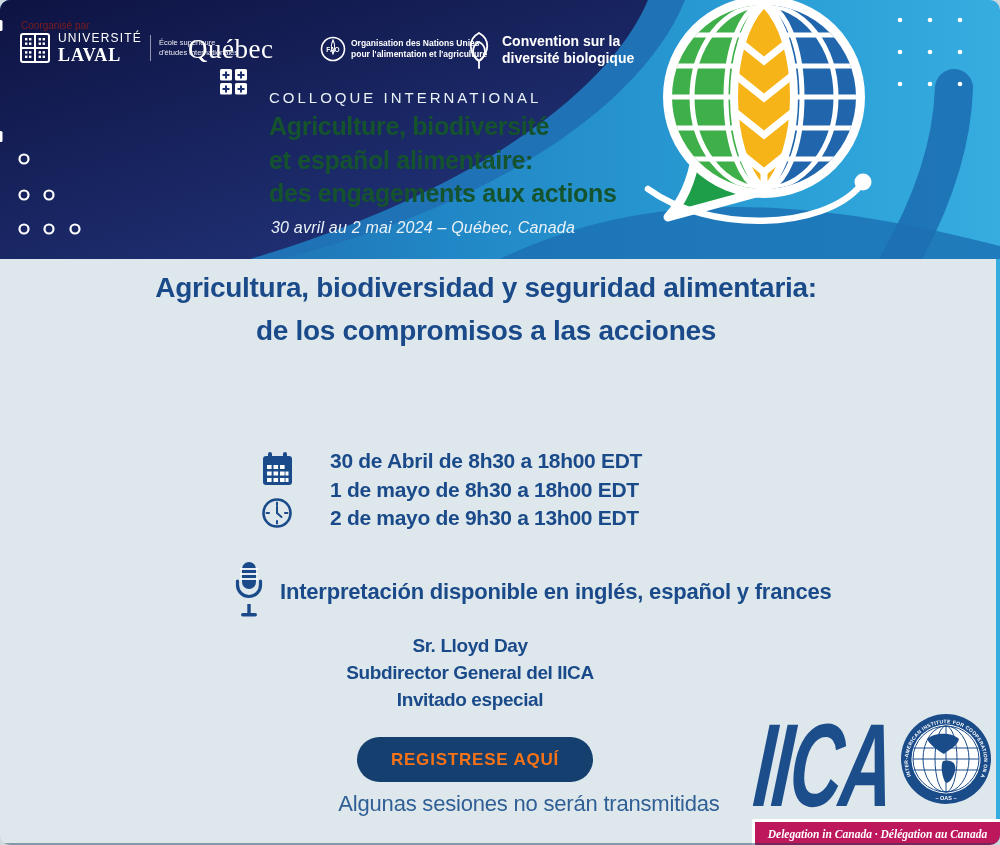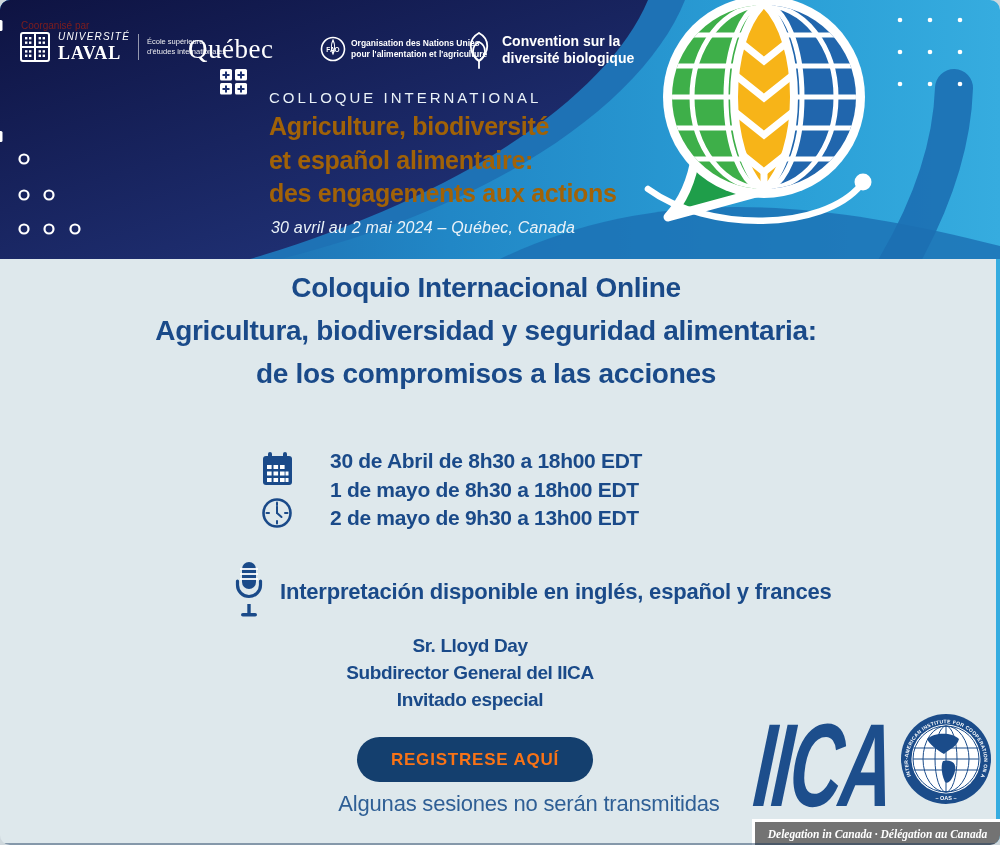--- a/index.html
+++ b/index.html
@@ -8,33 +8,33 @@
     background:#DEE8EC;overflow:hidden;border-radius:10px;
     font-family:"Liberation Sans",sans-serif;
   }
   
   .header{position:absolute;left:0;top:0;width:1000px;height:259px;overflow:hidden;}
   .header-deco{position:absolute;left:0;top:0;}
   .coorganise{position:absolute;left:21px;top:20px;color:#7f1d1d;font-size:10px;}
   .logo-group{position:absolute;color:#fff;}
   .ul-logo{left:20px;top:32px;display:flex;align-items:center;}
   .ul-text{margin-left:8px;line-height:1;}
-  .ul-univ{font-size:10px;letter-spacing:1.2px;font-style:italic;}
+  .ul-univ{font-size:12px;letter-spacing:1.2px;}
   .ul-laval{font-family:"Liberation Serif",serif;font-size:18px;font-weight:bold;letter-spacing:1px;margin-top:2px;}
   .ul-divider{width:1px;height:26px;background:rgba(255,255,255,.55);margin:0 8px;}
   .ul-dept{font-size:7.5px;line-height:1.3;opacity:.92;}
   .qc-logo{left:188px;top:34px;display:flex;align-items:center;flex-direction:column;}
   .qc-word{font-family:"Liberation Serif",serif;font-size:27px;letter-spacing:.5px;}
   .qc-flag{margin-left:6px;margin-top:4px;}
   .fao-logo{left:320px;top:36px;display:flex;align-items:center;}
   .fao-caption{font-size:8.5px;line-height:1.25;font-weight:bold;margin-left:5px;}
   .cbd-logo{left:461px;top:30px;display:flex;align-items:center;}
   .cbd-caption{font-size:14px;line-height:1.25;font-weight:bold;margin-left:5px;}
   .eyebrow{position:absolute;left:269px;top:89px;color:#EAF2F8;font-size:15px;letter-spacing:3px;}
-  .fr-title{position:absolute;left:269px;top:110px;color:#a16207;font-size:25px;font-weight:bold;line-height:33.5px;letter-spacing:-.3px;}
+  .fr-title{position:absolute;left:269px;top:110px;color:#14532d;font-size:25px;font-weight:bold;line-height:33.5px;letter-spacing:-.3px;}
   .fr-date{position:absolute;left:271px;top:219px;color:#EAF2F8;font-size:16px;font-style:italic;letter-spacing:.2px;}
   .globe{position:absolute;left:638px;top:-9px;}
   
   .navy{color:#1A4A89;}
   .es-title{position:absolute;left:0;top:266px;width:972px;text-align:center;
     font-size:28px;font-weight:bold;line-height:43px;letter-spacing:-.3px;}
   .schedule-text{position:absolute;left:330px;top:447px;font-size:21px;font-weight:bold;line-height:28.5px;letter-spacing:-.3px;}
   .cal-icon{position:absolute;left:263px;top:452px;}
   .clock-icon{position:absolute;left:261px;top:497px;}
   .mic-icon{position:absolute;left:234px;top:561px;}
@@ -44,21 +44,21 @@
   .register-btn{position:absolute;left:357px;top:737px;width:236px;height:45px;border:none;
     border-radius:23px;background:#143F6E;color:#f97316;font-family:"Liberation Sans",sans-serif;
     font-size:17px;font-weight:bold;letter-spacing:.8px;cursor:pointer;display:flex;align-items:center;justify-content:center;}
   .footnote{position:absolute;left:0;top:791px;width:970px;text-align:center;
     font-size:22px;color:#2F5F95;letter-spacing:-.2px;padding-left:44px;}
   
   .iica-word{position:absolute;left:750px;top:706px;color:#1D4E8C;
     font-size:118px;font-weight:bold;font-style:italic;line-height:1;letter-spacing:-4px;
     transform:scaleX(.62) skewX(-8deg);transform-origin:left bottom;}
   .iica-seal{position:absolute;left:899px;top:712px;}
-  .iica-banner{position:absolute;left:752px;top:819px;width:248px;height:26px;background:#737373;
+  .iica-banner{position:absolute;left:752px;top:819px;width:248px;height:26px;background:#be185d;
     border-top:3px solid #fff;border-left:3px solid #fff;box-sizing:border-box;
     display:flex;align-items:center;justify-content:center;}
   .iica-banner span{color:#fff;font-family:"Liberation Serif",serif;font-style:italic;font-weight:bold;
     font-size:11.5px;white-space:nowrap;}
   .edge-strip{position:absolute;right:0;top:259px;width:4px;bottom:0;background:#35ACE0;}
   .bottom-edge{position:absolute;left:0;right:0;bottom:0;height:2px;background:rgba(25,55,90,.45);pointer-events:none;}
 </style>
 </head>
 <body>
 
@@ -232,21 +232,20 @@
       <div>Agriculture, biodiversité</div>
       <div>et español alimentaire:</div>
       <div>des engagements aux actions</div>
     </div>
     <div class="fr-date">30 avril au 2 mai 2024 – Québec, Canada</div>
   </div>
 
   <div class="edge-strip"></div>
 
   <div class="es-title navy">
-    <div>Coloquio Internacional Online</div>
     <div>Agricultura, biodiversidad y seguridad alimentaria:</div>
     <div>de los compromisos a las acciones</div>
   </div>
 
   <svg class="cal-icon" width="29" height="34" viewBox="0 0 29 34">
     <rect x="5" y="0" width="4" height="8" rx="2" fill="#1A4A89"></rect>
     <rect x="20" y="0" width="4" height="8" rx="2" fill="#1A4A89"></rect>
     <rect x="0" y="4" width="29" height="29" rx="3" fill="#1A4A89"></rect>
     <g fill="#fff">
       <rect x="4" y="13" width="4.6" height="4"></rect>

